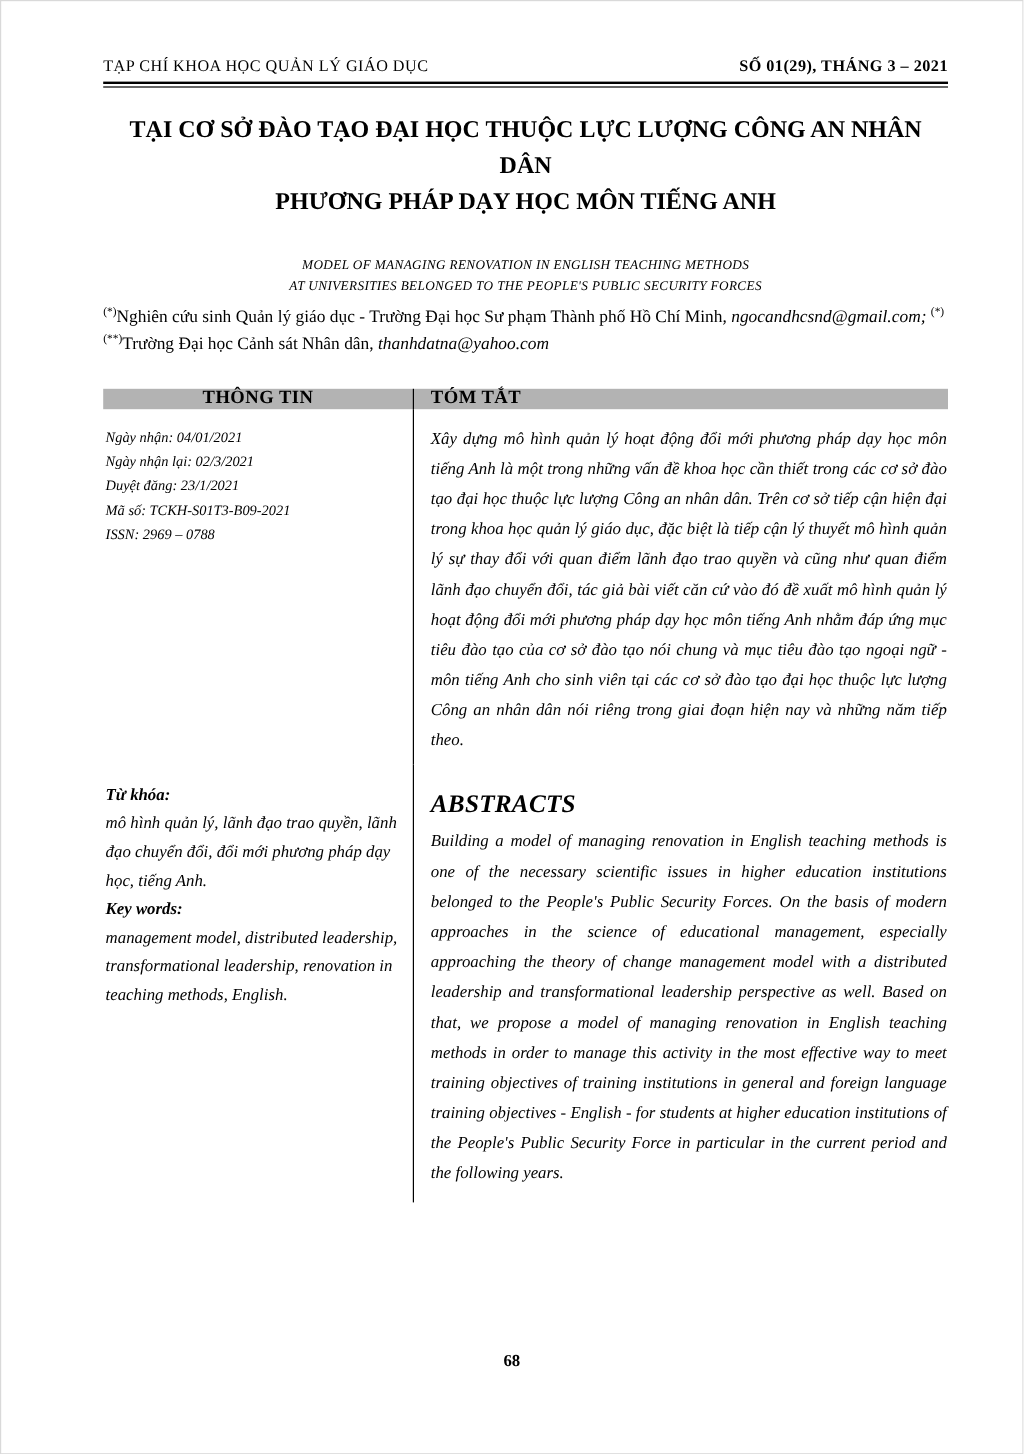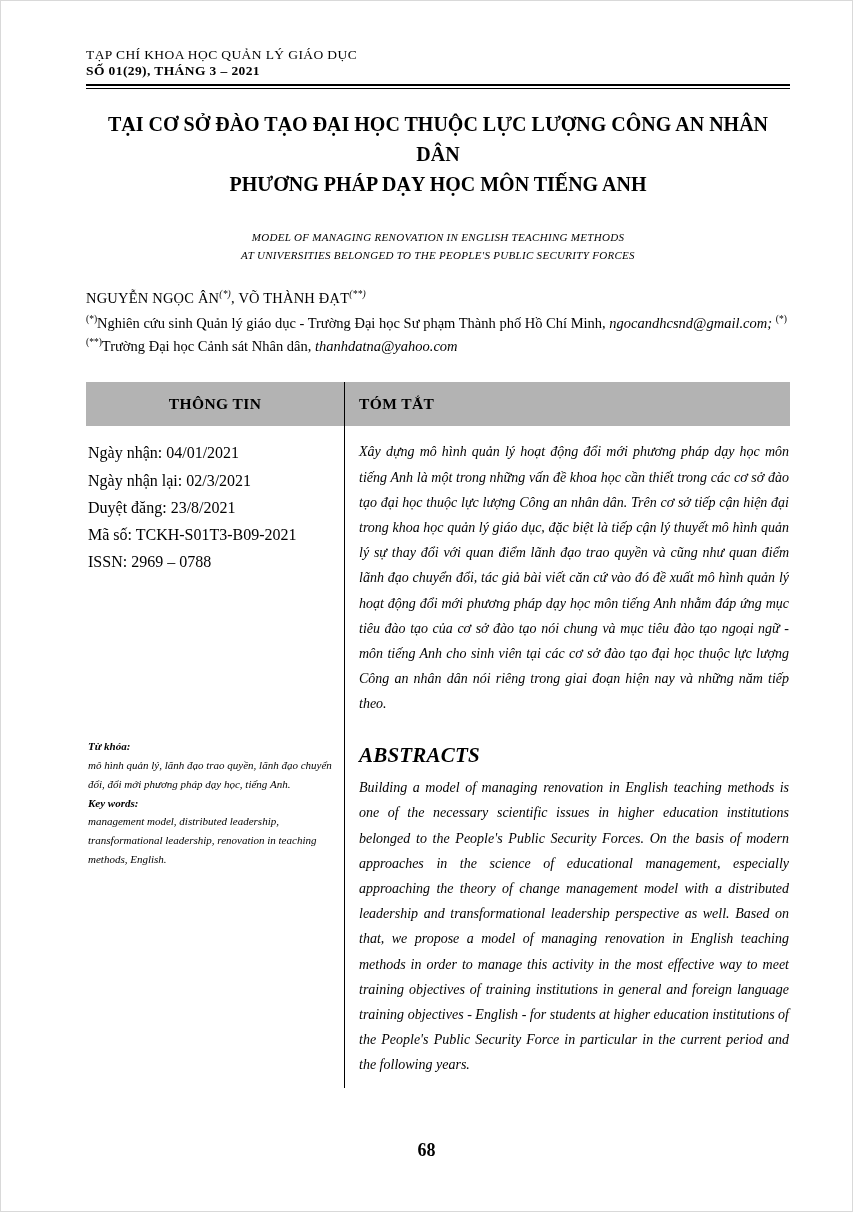--- a/index.html
+++ b/index.html
@@ -14,21 +14,21 @@
     width: 853px; height: 1212px;
     background: #ffffff;
     border: 1px solid #d9d9d9;
     overflow: hidden;
   }
   .content { padding: 46px 62px 0 85px; }
 
   
   .header-row {
     display: flex; justify-content: space-between; align-items: baseline;
-    font-size: 13.5px; letter-spacing: 0.4px; flex-direction: column;
+    font-size: 13.5px; letter-spacing: 0.4px;
   }
   .journal-name { font-weight: normal; }
   .issue-info { font-weight: bold; }
   .rule-thick { margin-top: 5px; border-top: 2.5px solid #000; }
   .rule-thin  { margin-top: 2px; border-top: 1px solid #000; }
 
   
   .title-vi {
     margin-top: 20px; text-align: center;
     font-size: 20px; font-weight: bold; line-height: 1.5;
@@ -46,45 +46,45 @@
   .authors sup { font-size: 9.5px; font-style: italic; }
   .affiliation { margin-top: 5px; font-size: 14.5px; line-height: 1.6; }
   .affiliation sup { font-size: 9.5px; }
   .email { font-style: italic; }
 
   
   .info-table { margin-top: 24px; display: grid; grid-template-columns: 259px 1fr; }
   .cell.left { border-right: 1.4px solid #000; }
   .cell.head {
     background: var(--header-cell-bg, #b3b3b3);
-    height: 44px; display: flex; align-items: center;
+    height: 17px; display: flex; align-items: center;
     font-weight: bold; font-size: 15.5px; letter-spacing: 0.4px;
   }
   .cell.head.left { justify-content: center; }
   .cell.head.right { padding-left: 14px; }
 
-  .meta-cell { padding: 13px 8px 0 2px; font-size: 16px; line-height: 1.7; }
+  .meta-cell { padding: 13px 8px 0 2px; font-style: italic; font-size: 12px; line-height: 1.7; }
   .meta-line { white-space: normal; }
 
   .abstract-vi-cell {
     padding: 13px 1px 6px 14px;
     font-style: italic; font-size: 14px; line-height: 1.8; text-align: justify;
   }
-  .keywords-cell { padding: 15px 8px 0 2px; font-style: italic; font-size: 11px; line-height: 1.7; }
+  .keywords-cell { padding: 15px 8px 0 2px; font-style: italic; font-size: 14px; line-height: 1.7; }
   .kw-label { font-weight: bold; }
   .abstract-en-cell {
     padding: 15px 1px 10px 14px;
     font-style: italic; font-size: 14px; line-height: 1.8; text-align: justify;
   }
   .abs-label { font-weight: bold; font-size: 21px; letter-spacing: 0.2px; }
 
   
   .page-footer {
-    position: absolute; left: 0; bottom: 50px; width: 100%;
-    text-align: center; font-weight: bold; font-size: 18px;
+    position: absolute; left: 0; bottom: 68px; width: 100%;
+    text-align: center; font-weight: bold; font-size: 14px;
   }
 </style>
 </head>
 <body>
 
 <div class="page">
   <div class="content">
 
     <header class="page-header">
       <div class="header-row">
@@ -98,40 +98,39 @@
     <h1 class="title-vi">
         <span class="tl">TẠI CƠ SỞ ĐÀO TẠO ĐẠI HỌC THUỘC LỰC LƯỢNG CÔNG AN NHÂN DÂN</span>
         <span class="tl">PHƯƠNG PHÁP DẠY HỌC MÔN TIẾNG ANH</span>
       </h1>
 
     <h2 class="title-en">
         <span class="tl">MODEL OF MANAGING RENOVATION IN ENGLISH TEACHING METHODS</span>
         <span class="tl">AT UNIVERSITIES BELONGED TO THE PEOPLE'S PUBLIC SECURITY FORCES</span>
       </h2>
 
-    <div class="authors"><span>NGUYỄN NGỌC ÂN</span><sup>(*)</sup><span>, </span><span>VÕ THÀNH ĐẠT</span><sup>(**)</sup></div>
 
     <p class="affiliation"><sup>(*)</sup><span>Nghiên cứu sinh Quản lý giáo dục - Trường Đại học Sư phạm Thành phố Hồ Chí Minh,</span>
       <span class="email">ngocandhcsnd@gmail.com;</span>
       <sup>(*)(**)</sup><span>Trường Đại học Cảnh sát Nhân dân,</span>
       <span class="email">thanhdatna@yahoo.com</span></p>
 
     <section class="info-table">
 
       <div class="cell head left">
         <span>THÔNG TIN</span>
       </div>
       <div class="cell head right">
         <span>TÓM TẮT</span>
       </div>
 
       <div class="cell body left meta-cell">
         <div class="meta-line">Ngày nhận: 04/01/2021</div>
         <div class="meta-line">Ngày nhận lại: 02/3/2021</div>
-        <div class="meta-line">Duyệt đăng: 23/8/2021</div>
+        <div class="meta-line">Duyệt đăng: 23/1/2021</div>
         <div class="meta-line">Mã số: TCKH-S01T3-B09-2021</div>
         <div class="meta-line">ISSN: 2969 – 0788</div>
       </div>
       <div class="cell body right abstract-vi-cell">
         <p>Xây dựng mô hình quản lý hoạt động đổi mới phương pháp dạy học môn tiếng Anh là một trong những vấn đề khoa học cần thiết trong các cơ sở đào tạo đại học thuộc lực lượng Công an nhân dân. Trên cơ sở tiếp cận hiện đại trong khoa học quản lý giáo dục, đặc biệt là tiếp cận lý thuyết mô hình quản lý sự thay đổi với quan điểm lãnh đạo trao quyền và cũng như quan điểm lãnh đạo chuyển đổi, tác giả bài viết căn cứ vào đó đề xuất mô hình quản lý hoạt động đổi mới phương pháp dạy học môn tiếng Anh nhằm đáp ứng mục tiêu đào tạo của cơ sở đào tạo nói chung và mục tiêu đào tạo ngoại ngữ - môn tiếng Anh cho sinh viên tại các cơ sở đào tạo đại học thuộc lực lượng Công an nhân dân nói riêng trong giai đoạn hiện nay và những năm tiếp theo.</p>
       </div>
 
       <div class="cell body left keywords-cell">
         <div class="kw-label">Từ khóa:</div>
         <div class="kw-text">mô hình quản lý, lãnh đạo trao quyền, lãnh đạo chuyển đổi, đổi mới phương pháp dạy học, tiếng Anh.</div>

